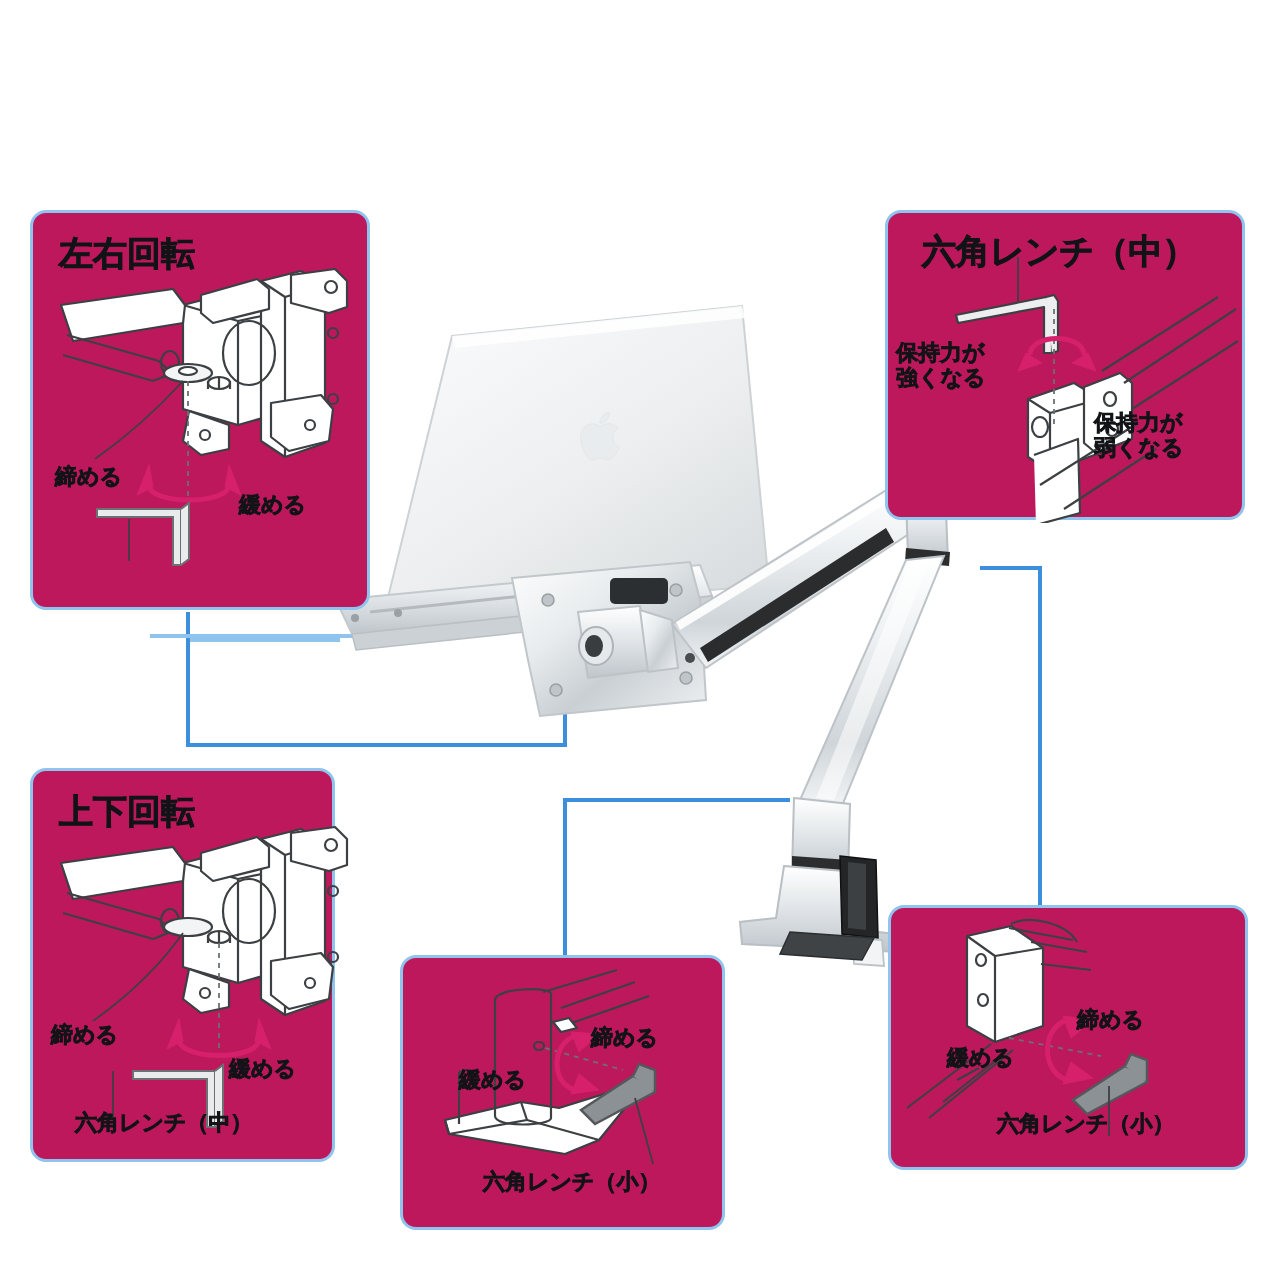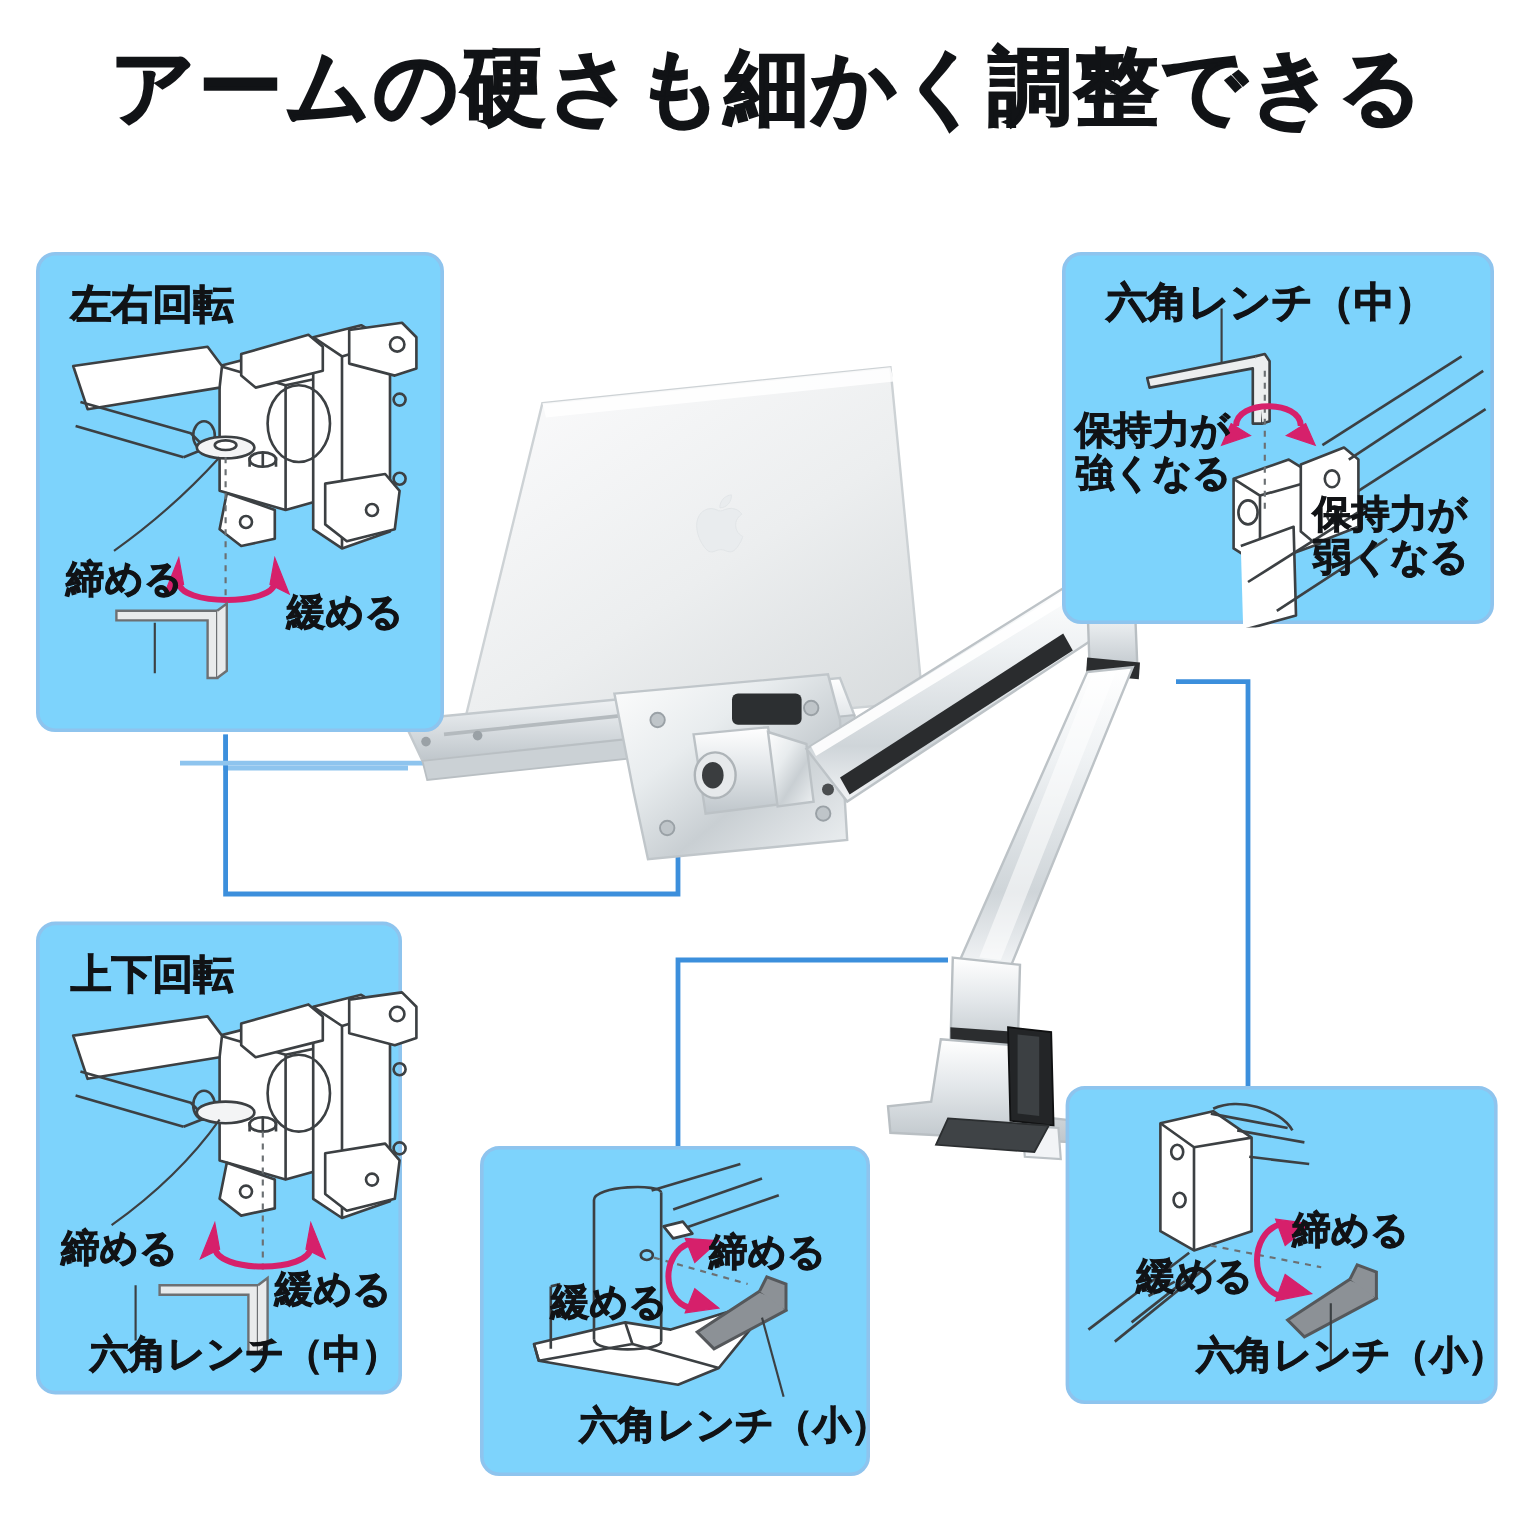--- a/index.html
+++ b/index.html
@@ -39,57 +39,56 @@
   
   #photo-layer {
     position: absolute; left: 0; top: 0;
     width: 1280px; height: 1280px;
     pointer-events: none;
   }
 
   
   .panel {
     position: absolute;
-    background: #7dd3fc;
+    background: #be185d;
     border: 3px solid #8ec4ee;
     border-radius: 16px;
   }
   .panel-title {
     position: absolute;
     font-size: 34px;
     font-weight: 900;
     color: #111316;
     -webkit-text-stroke: 0.9px #111316;
     white-space: nowrap;
   }
   .panel-art { position: absolute; left: 0; top: 0; }
   .lbl {
     position: absolute;
-    font-size: 32px;
+    font-size: 22px;
     font-weight: 900;
     color: #111316;
     -webkit-text-stroke: 0.8px #111316;
     white-space: nowrap;
     line-height: 1.12;
   }
   .lbl.two { white-space: pre-line; }
 
   
   #panel-lr  { left: 30px;  top: 210px;  width: 340px; height: 400px; }
   #panel-mid { left: 885px; top: 210px;  width: 360px; height: 310px; }
   #panel-ud  { left: 30px;  top: 768px;  width: 305px; height: 394px; }
   #panel-base{ left: 400px; top: 955px;  width: 325px; height: 275px; }
   #panel-joint{left: 888px; top: 905px;  width: 360px; height: 265px; }
 </style>
 </head>
 <body>
 
 <div id="stage">
 
-  <div id="page-title">アームの硬さも細かく調整できる</div>
 
   <svg id="connectors" viewBox="0 0 1280 1280" width="1280" height="1280">
     <g fill="none" stroke="#3c8fdc" stroke-width="4">
 
       <polyline points="188,612 188,640 340,640" stroke="#8ec4ee"></polyline>
       <polyline points="152,635 340,635" stroke="#3c8fdc" stroke-width="0"></polyline>
 
       <polyline points="188,612 188,745 565,745 565,690"></polyline>
 
       <polyline points="565,955 565,800 790,800"></polyline>

